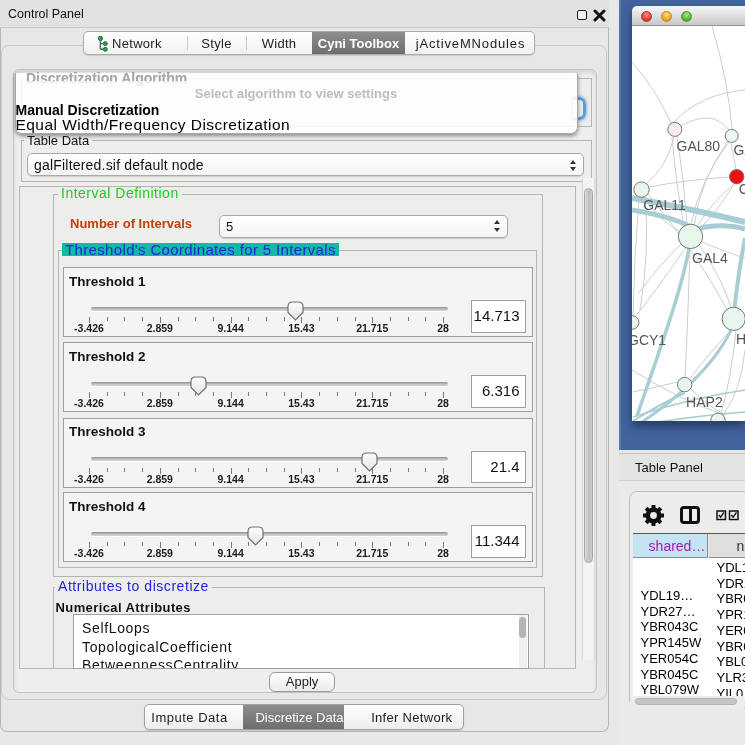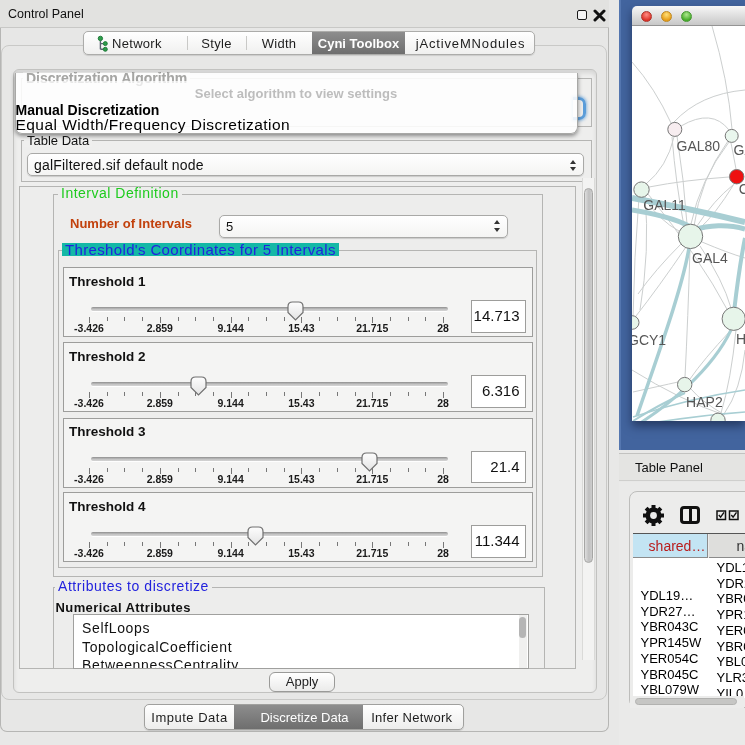--- a/index.html
+++ b/index.html
@@ -259,21 +259,21 @@
   <div style="position:absolute;right:1.5px;top:2px;width:7px;height:21px;background:#b5b5b5;border-radius:3.5px;"></div>
 </div>
 
 <div class="abs" style="left:268.8px;top:672px;width:66.5px;height:19.5px;background:linear-gradient(180deg,#ffffff,#ebebea);border:1px solid #9a9a98;border-radius:6px;font-size:13px;color:#222;text-align:center;line-height:18px;">Apply</div>
 
 <div class="abs" style="left:582px;top:178px;width:12.5px;height:482px;background:#f3f3f2;border-left:1px solid #dadad8;border-right:1px solid #dadad8;"></div>
 <div class="abs" style="left:584px;top:188px;width:8.5px;height:375px;background:linear-gradient(90deg,#dedede,#bfbfbf 55%,#cdcdcd);border:1px solid #a6a6a4;border-radius:5px;"></div>
 
 <div class="abs" style="left:144px;top:704px;width:319.5px;height:26px;background:linear-gradient(180deg,#ffffff,#ededec);border:1px solid #a0a09e;border-radius:5px;box-shadow:0 1px 1px rgba(0,0,0,0.15);overflow:hidden;">
   <div class="tabseg" style="left:0;width:97px;line-height:25px;letter-spacing:0.5px;padding-right:8px;">Impute Data</div>
-  <div class="tabseg darkseg" style="left:89px;width:129px;line-height:25px;padding-left:12px;">Discretize Data</div>
+  <div class="tabseg darkseg" style="left:98px;width:101px;line-height:25px;padding-left:12px;">Discretize Data</div>
   <div class="tabseg" style="left:214px;width:105.5px;line-height:25px;letter-spacing:0.3px;">Infer Network</div>
 </div>
 
 <div class="abs" style="left:14.5px;top:72.5px;width:563px;height:61.5px;background:rgba(255,255,255,0.87);border:1px solid #a8a8a6;border-top:none;border-radius:0 0 7px 7px;box-shadow:0 2px 4px rgba(50,50,50,0.55);z-index:50;"></div>
 <div class="abs" style="left:14.5px;top:85.5px;width:563px;text-align:center;font-size:13px;font-weight:bold;color:#bdbdbd;z-index:51;">Select algorithm to view settings</div>
 <div class="abs" style="left:15.5px;top:102px;font-size:14px;font-weight:bold;color:#000;z-index:51;">Manual Discretization</div>
 <div class="abs" style="left:15.5px;top:115.5px;font-size:15.5px;color:#000;z-index:51;letter-spacing:0.45px;">Equal Width/Frequency Discretization</div>
 
 <div class="abs" style="left:614px;top:365px;width:3px;height:4px;background:#9a9a9a;border-radius:50%;"></div>
 
@@ -375,21 +375,21 @@
 
   <svg style="position:absolute;left:86px;top:18px;" width="24" height="11" viewBox="0 0 24 11">
     <rect x="1" y="1" width="8.5" height="8.5" fill="none" stroke="#111" stroke-width="1.5"></rect>
     <path d="M2.8 5 L4.6 7.2 L8 2.4" stroke="#111" stroke-width="1.4" fill="none"></path>
     <rect x="13.5" y="1" width="8.5" height="8.5" fill="none" stroke="#111" stroke-width="1.5"></rect>
     <path d="M15.3 5 L17.1 7.2 L20.5 2.4" stroke="#111" stroke-width="1.4" fill="none"></path>
   </svg>
 </div>
 
 <div class="abs" style="left:632.5px;top:532.5px;width:112.5px;height:165px;overflow:hidden;border-top:1.5px solid #555;">
-  <div style="position:absolute;left:0;top:0;width:75px;height:24px;background:#c3e4f3;border-right:1px solid #8b8b8b;border-bottom:1px solid #8b8b8b;font-size:14px;color:#b91c1c;text-align:center;line-height:24px;padding-left:15px;">shared…</div>
+  <div style="position:absolute;left:0;top:0;width:75px;height:24px;background:#c3e4f3;border-right:1px solid #8b8b8b;border-bottom:1px solid #8b8b8b;font-size:14px;color:#a21caf;text-align:center;line-height:24px;padding-left:15px;">shared…</div>
   <div style="position:absolute;left:76px;top:0;width:60px;height:24px;background:#dededc;border-bottom:1px solid #8b8b8b;font-size:14px;color:#333;padding-left:28px;line-height:24px;">na</div>
   <div style="position:absolute;left:0;top:24px;width:113px;height:141px;background:#fff;"></div>
   <div style="position:absolute;left:8px;top:26.5px;font-size:13px;color:#000;line-height:15.7px;margin-top:28px;">YDL19…<br>YDR27…<br>YBR043C<br>YPR145W<br>YER054C<br>YBR045C<br>YBL079W<br>YLR345W<br>YIL052C</div>
   <div style="position:absolute;left:84px;top:26.5px;font-size:13px;color:#000;line-height:15.7px;">YDL1<br>YDR2<br>YBR0<br>YPR1<br>YER0<br>YBR0<br>YBL0<br>YLR3<br>YIL0</div>
 </div>
 
 <div class="abs" style="left:630px;top:695.5px;width:114px;height:12px;background:#ececeb;"></div>
 <div class="abs" style="left:634.5px;top:697.5px;width:102px;height:7.5px;background:#c6c6c4;border:1px solid #b2b2b0;border-radius:4px;"></div>
 
 </div>

